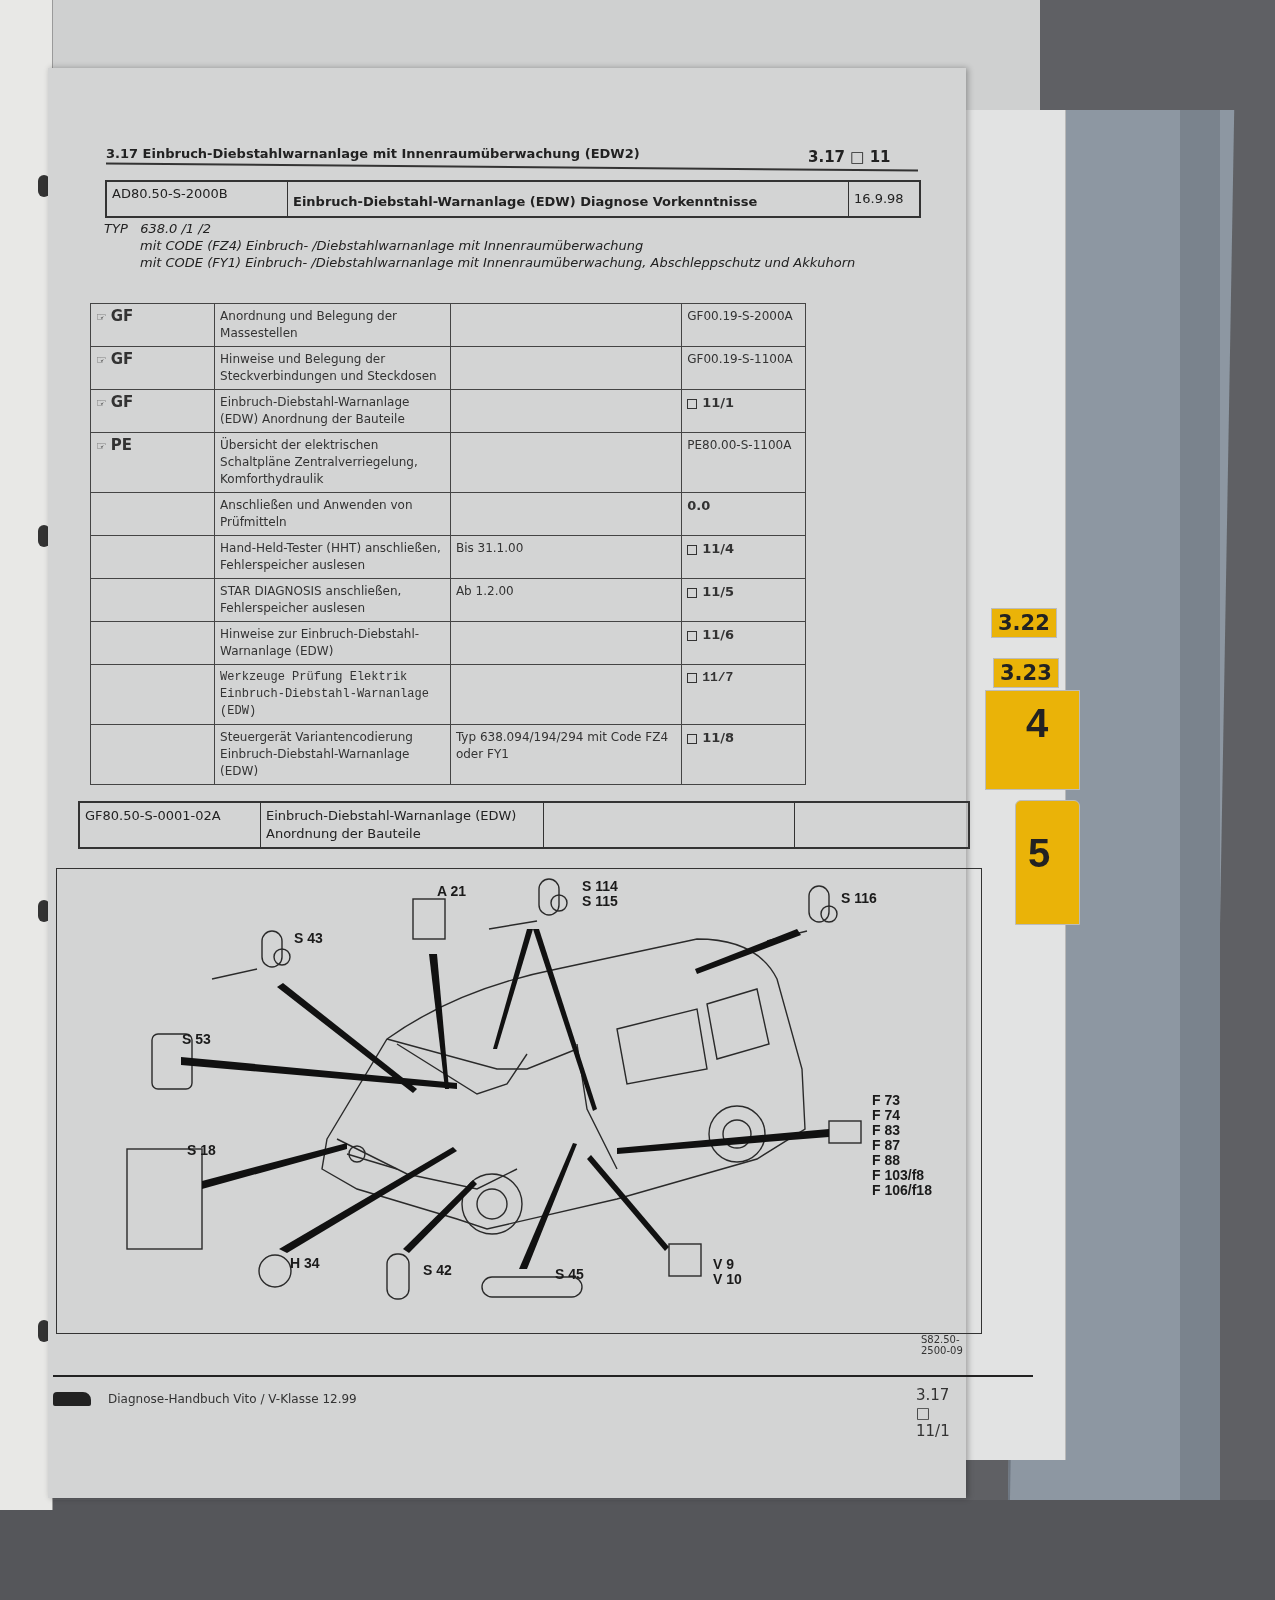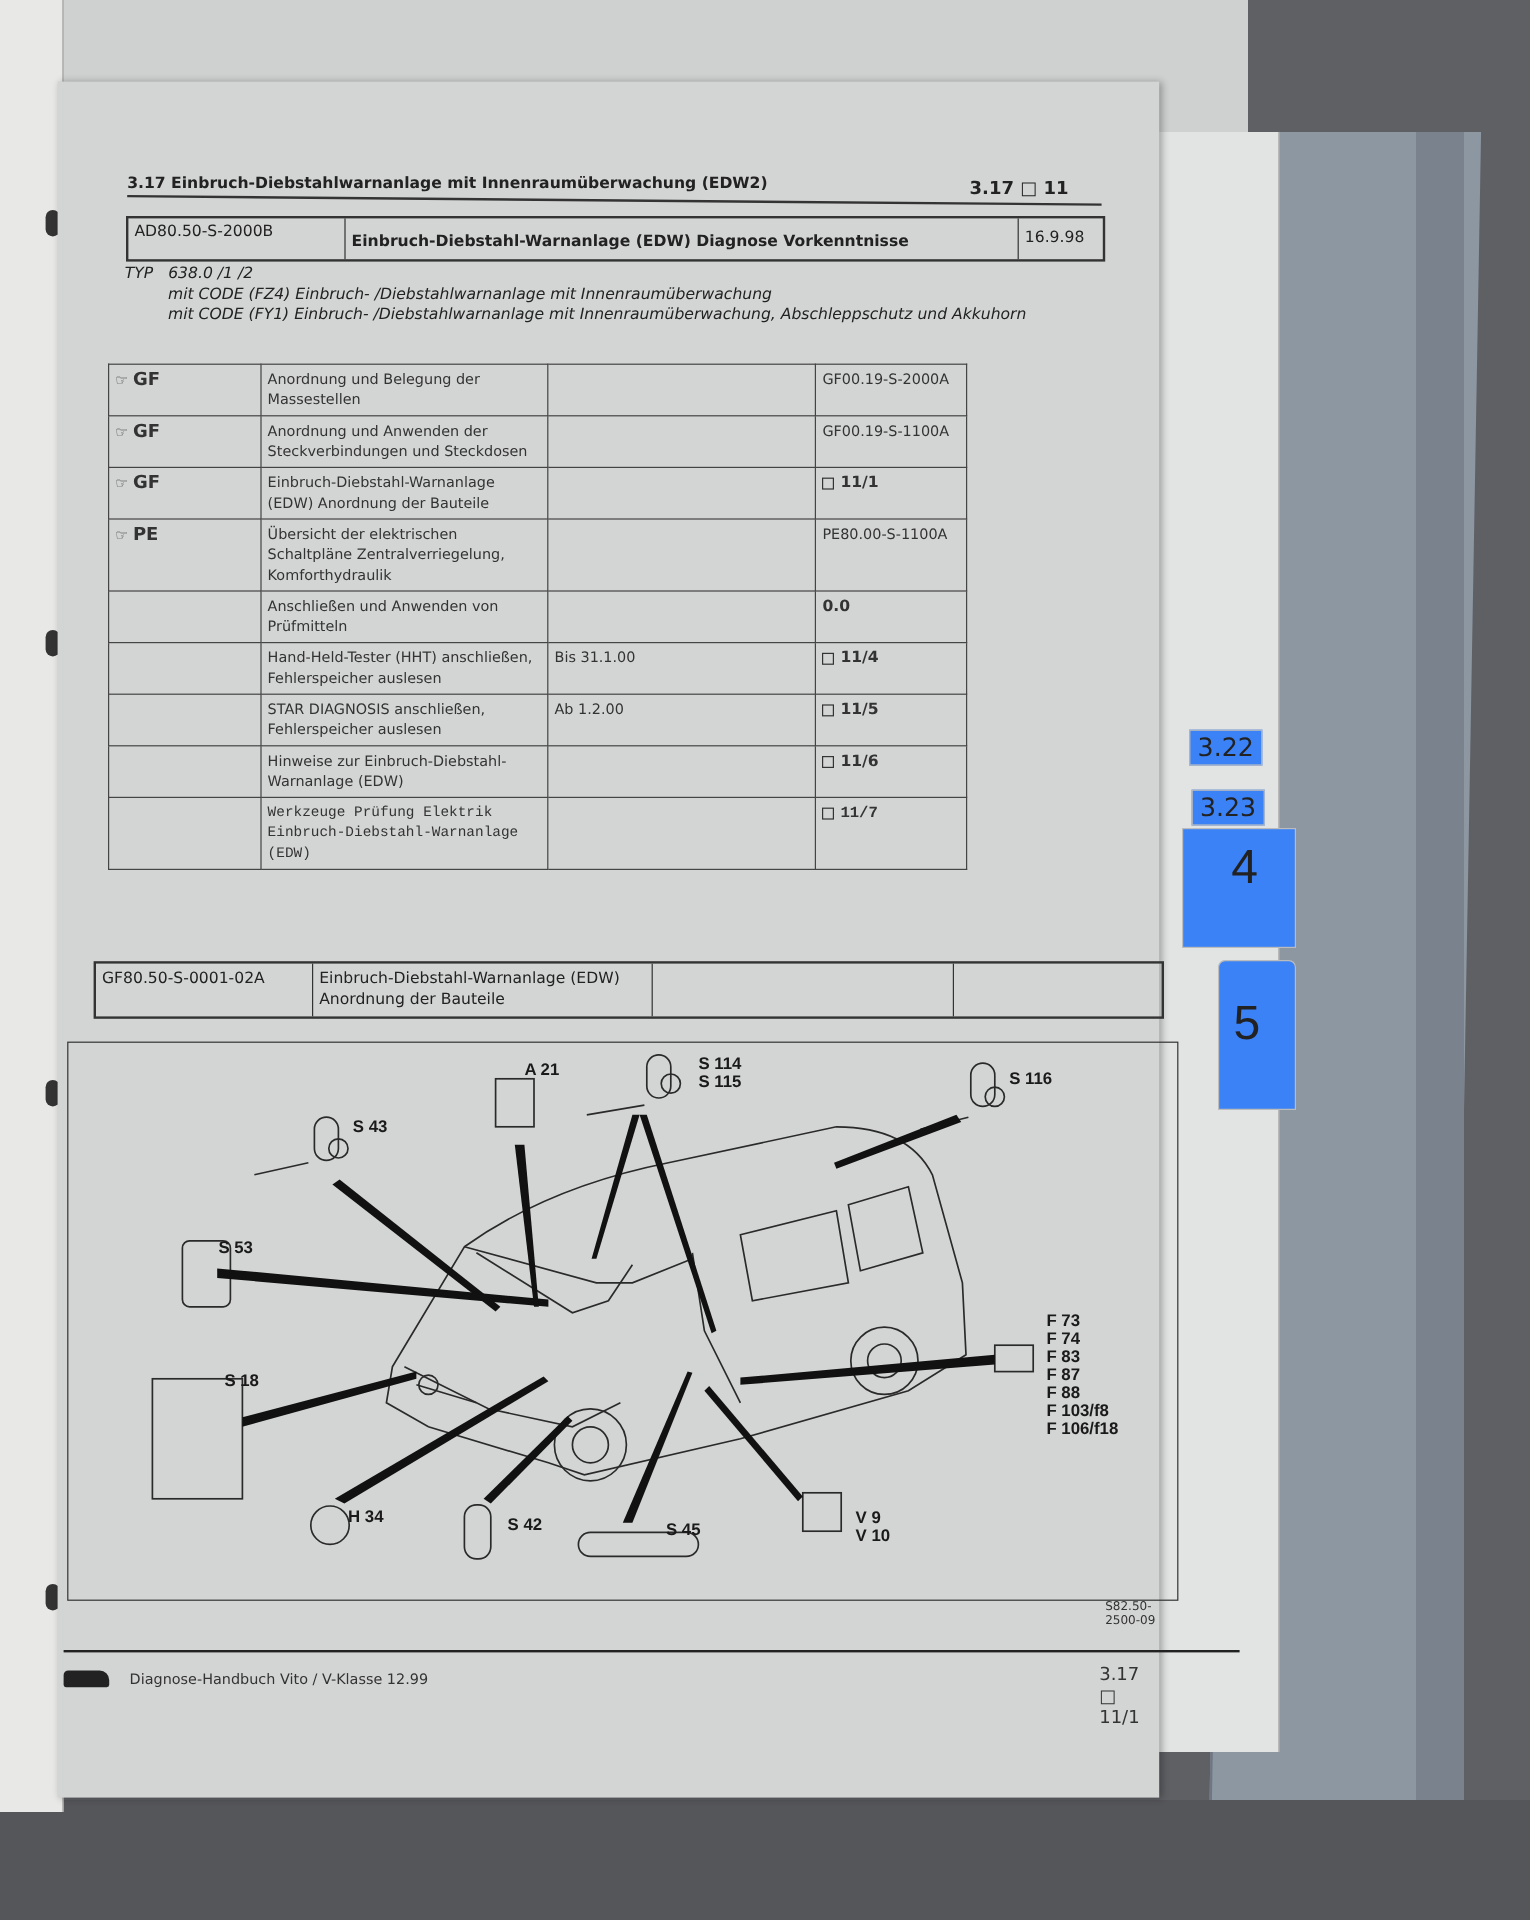--- a/index.html
+++ b/index.html
@@ -16,21 +16,21 @@
     transform:skewX(-1deg);
   }
   .binder-edge { position:absolute; left:1180px; top:110px; width:40px; height:1395px; background:#7a838d; }
   .back-pages { position:absolute; left:40px; top:0px; width:1000px; height:110px; background:#cfd0d0; }
   .left-page {
     position:absolute; left:0; top:0; width:52px; height:1510px;
     background:#e8e8e6; border-right:1px solid #9a9a9a;
   }
   .hole { position:absolute; left:38px; width:12px; height:22px; border-radius:6px; background:#333; }
   .tabs-stack { position:absolute; left:955px; top:110px; width:110px; height:1350px; background:#e2e3e3; border-right:1px solid #b8b8b8; }
-  .tab { position:absolute; background:#3b82f6; border:1px solid #bcbcbc; font-weight:normal; color:#222; }
+  .tab { position:absolute; background:#eab308; border:1px solid #bcbcbc; font-weight:bold; color:#222; }
   .tab-s { font-size:21px; padding:2px 6px; }
   .tab-big { font-size:40px; font-family:"Liberation Sans", sans-serif; }
   .page {
     position:absolute; left:48px; top:68px; width:918px; height:1430px;
     background:#d3d4d4;
     box-shadow: 2px 0 6px rgba(0,0,0,0.3);
   }
   .hdr-title { position:absolute; left:58px; top:78px; font-size:13px; font-weight:bold; color:#222; }
   .hdr-line { position:absolute; left:58px; top:98px; width:812px; height:2px; background:#333; transform:rotate(0.5deg); }
   .hdr-num { position:absolute; left:760px; top:80px; font-size:15px; font-weight:bold; }
@@ -104,21 +104,21 @@
   <table class="ref">
     <tbody id="ref-body">
         <tr style="height: 28px;">
           <td class="c1"><span class="pointer">☞</span><span>GF</span></td>
           <td class="c2">Anordnung und Belegung der Massestellen</td>
           <td class="c3"></td>
           <td class="c4"><span class="">GF00.19-S-2000A</span></td>
         </tr>
         <tr style="height: 43px;">
           <td class="c1"><span class="pointer">☞</span><span>GF</span></td>
-          <td class="c2">Anordnung und Anwenden der Steckverbindungen und Steckdosen</td>
+          <td class="c2">Hinweise und Belegung der Steckverbindungen und Steckdosen</td>
           <td class="c3"></td>
           <td class="c4"><span class="">GF00.19-S-1100A</span></td>
         </tr>
         <tr style="height: 43px;">
           <td class="c1"><span class="pointer">☞</span><span>GF</span></td>
           <td class="c2">Einbruch-Diebstahl-Warnanlage (EDW) Anordnung der Bauteile</td>
           <td class="c3"></td>
           <td class="c4"><span class="sq"></span><span class="pgref">11/1</span></td>
         </tr>
         <tr style="height: 43px;">
@@ -149,20 +149,26 @@
           <td class="c1"><span></span></td>
           <td class="c2">Hinweise zur Einbruch-Diebstahl-Warnanlage (EDW)</td>
           <td class="c3"></td>
           <td class="c4"><span class="sq"></span><span class="pgref">11/6</span></td>
         </tr>
         <tr style="height: 43px; font-family: Liberation Mono, monospace;">
           <td class="c1"><span></span></td>
           <td class="c2">Werkzeuge Prüfung Elektrik Einbruch-Diebstahl-Warnanlage (EDW)</td>
           <td class="c3"></td>
           <td class="c4"><span class="sq"></span><span class="pgref">11/7</span></td>
+        </tr>
+        <tr style="height: 43px;">
+          <td class="c1"><span></span></td>
+          <td class="c2">Steuergerät Variantencodierung Einbruch-Diebstahl-Warnanlage (EDW)</td>
+          <td class="c3">Typ 638.094/194/294 mit Code FZ4 oder FY1</td>
+          <td class="c4"><span class="sq"></span><span class="pgref">11/8</span></td>
         </tr>
       </tbody>
   </table>
 
   <div class="doc-box2">
     <div style="width:170px">GF80.50-S-0001-02A</div>
     <div style="width:272px">Einbruch-Diebstahl-Warnanlage (EDW) Anordnung der Bauteile</div>
     <div style="width:240px"></div>
     <div style="flex:1"></div>
   </div>

